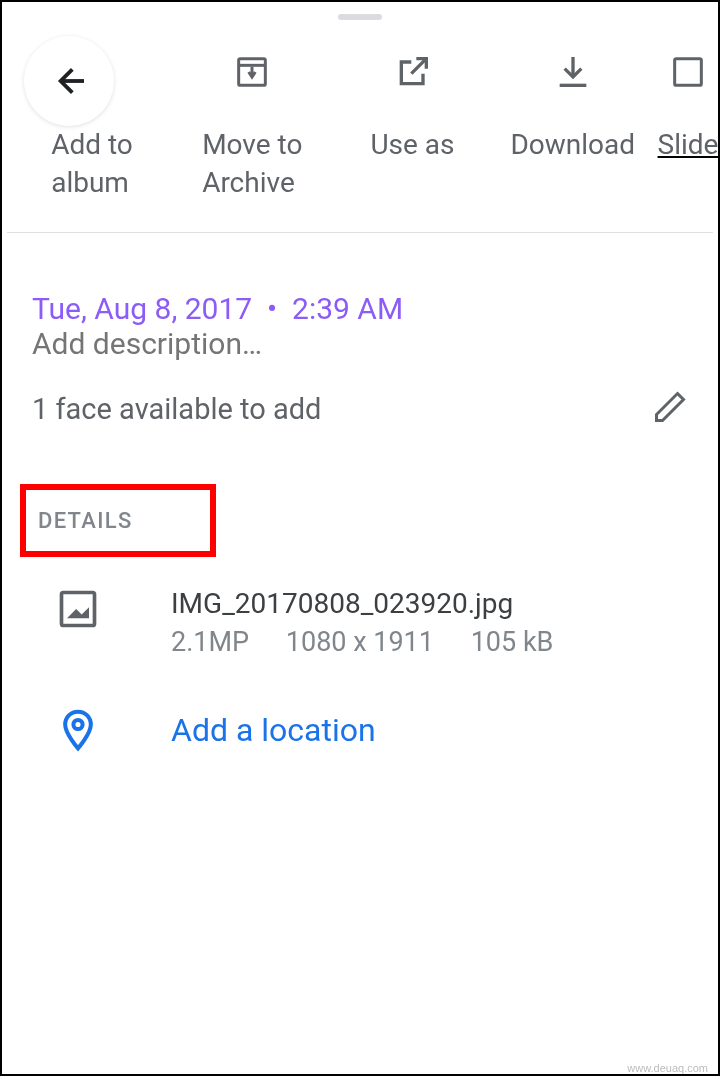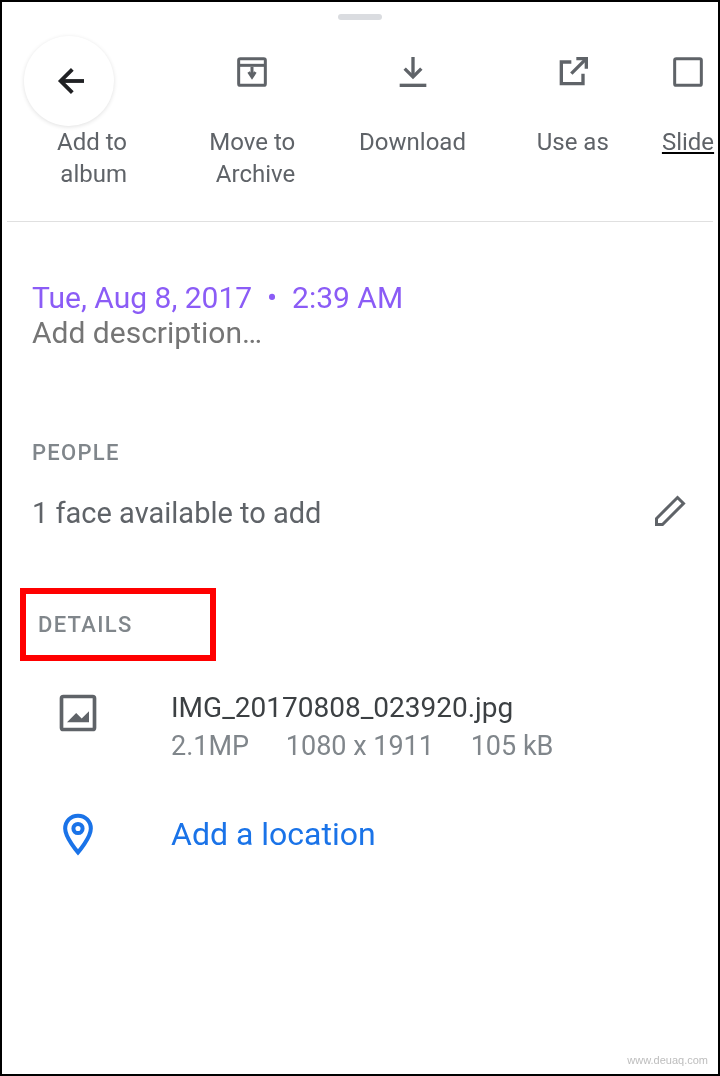--- a/index.html
+++ b/index.html
@@ -57,23 +57,23 @@
     .action-item:first-child { margin-left: 20px; }
     .action-item .icon-box {
       height: 60px;
       display: flex;
       align-items: center;
       justify-content: center;
       margin-bottom: 24px;
     }
     .action-item svg { width: 40px; height: 40px; }
     .action-item .label {
-      font-size: 24px;
+      font-size: 28px;
       color: #5f6368;
-      text-align: right;
+      text-align: left;
       line-height: 1.35;
       white-space: pre-line;
     }
     .actions-clipped {
       overflow: hidden;
     }
     .slideshow-item { margin-left: -5px; text-decoration: underline; }
     .divider {
       height: 1px;
       background: #e0e0e0;
@@ -147,21 +147,21 @@
     }
     .detail-meta span { margin-right: 30px; }
     .location-row { margin-top: 50px; align-items: center; }
     .location-link {
       font-size: 32px;
       color: #1a73e8;
     }
     .watermark {
       position: absolute;
       right: 10px;
-      bottom: 8px;
+      bottom: 0;
       font-size: 11px;
       color: #bdbdbd;
       font-family: Arial, sans-serif;
     }
   </style>
 </head>
 <body>
 
 <div class="drag-handle"></div>
 
@@ -194,37 +194,37 @@
         <line x1="12" y1="9" x2="12" y2="15"></line>
       </svg>
     </div>
     <div class="label">Move to
 Archive</div>
   </div>
 
   <div class="action-item">
     <div class="icon-box">
       <svg viewBox="0 0 24 24" fill="none" stroke="#5f6368" stroke-width="2">
+        <path d="M18 13v6H5V6h6"></path>
+        <polyline points="14,4 20,4 20,10"></polyline>
+        <line x1="11" y1="13" x2="20" y2="4"></line>
+      </svg>
+    </div>
+    <div class="label">Use as</div>
+  </div>
+
+  <div class="action-item">
+    <div class="icon-box">
+      <svg viewBox="0 0 24 24" fill="none" stroke="#5f6368" stroke-width="2">
         <line x1="12" y1="3" x2="12" y2="15"></line>
         <polyline points="7,10 12,15 17,10"></polyline>
         <line x1="4" y1="20" x2="20" y2="20"></line>
       </svg>
     </div>
     <div class="label">Download</div>
-  </div>
-
-  <div class="action-item">
-    <div class="icon-box">
-      <svg viewBox="0 0 24 24" fill="none" stroke="#5f6368" stroke-width="2">
-        <path d="M18 13v6H5V6h6"></path>
-        <polyline points="14,4 20,4 20,10"></polyline>
-        <line x1="11" y1="13" x2="20" y2="4"></line>
-      </svg>
-    </div>
-    <div class="label">Use as</div>
   </div>
 
   <div class="action-item slideshow-item" style="width:60px;">
     <div class="icon-box">
       <svg viewBox="0 0 24 24" fill="none" stroke="#5f6368" stroke-width="1.8">
         <rect x="4" y="4" width="16" height="16" rx="1"></rect>
       </svg>
     </div>
     <div class="label">Slide</div>
   </div>
@@ -234,21 +234,20 @@
 
 <div class="content">
   <div class="date-line">
     <span>Tue, Aug 8, 2017</span>
     &nbsp;•&nbsp;
     <span>2:39 AM</span>
   </div>
 
   <input class="desc-line" placeholder="Add description…" style="">
 
-  <div class="section-header">PEOPLE</div>
 
   <div class="people-row">
     <div class="people-text">1 face available to add</div>
     <div class="edit-icon">
       <svg viewBox="0 0 24 24" fill="none" stroke="#5f6368" stroke-width="2">
         <path d="M17 3l4 4L7 21H3v-4L17 3z"></path>
       </svg>
     </div>
   </div>
 

